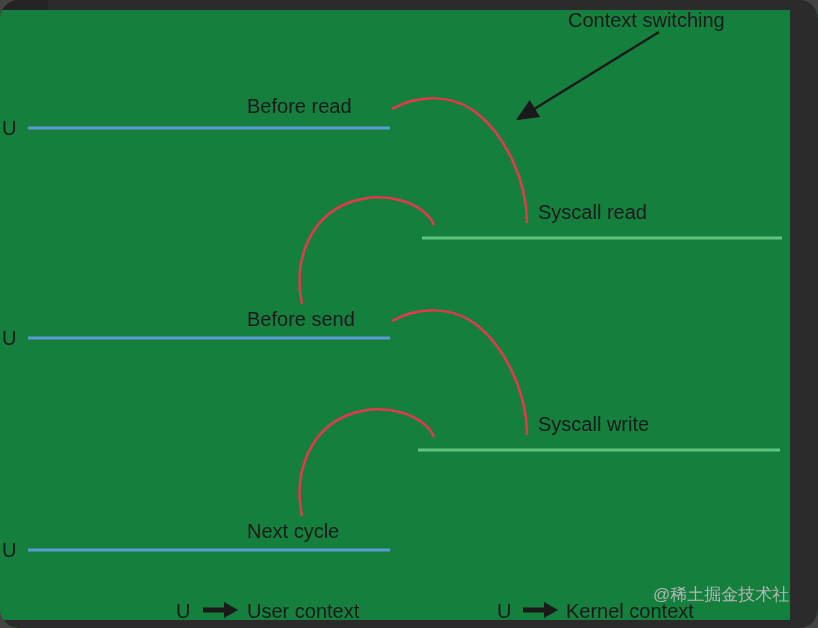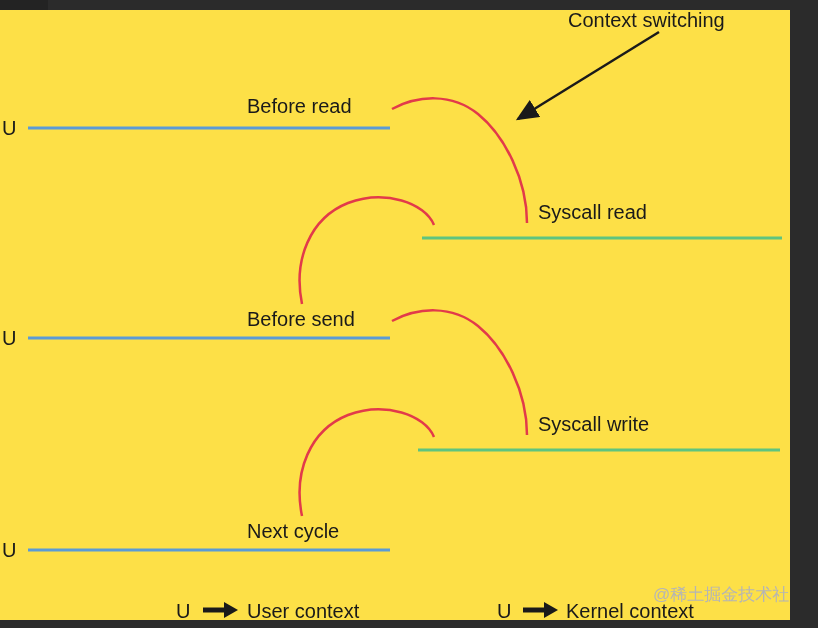--- a/index.html
+++ b/index.html
@@ -1,21 +1,22 @@
 <!DOCTYPE html>
 <html><head>
 <meta charset="utf-8">
 <style>
   html,body{margin:0;padding:0;background:#444;}
   .stage{
     position:relative;
     width:818px;height:628px;
-    background:#fde047;
+    background:#15803d;
     overflow:hidden;
     font-family:"Liberation Sans", sans-serif;
+    border-radius:19px;
   }
   .stage svg{position:absolute;left:0;top:0;}
   svg text{fill:#1a1a1a;font-family:"Liberation Sans", sans-serif;}
   .frame{position:absolute;background:#2b2b2b;}
   .frame-top{left:0;top:0;width:818px;height:10px;}
   .frame-top-left{left:0;top:0;width:48px;height:10px;background:#232323;}
   .frame-right{top:0;right:0;width:28px;height:628px;}
   .frame-bottom{left:0;bottom:0;width:818px;height:8px;}
   .lbl{font-size:20px;}
   .legend{font-size:20px;}

